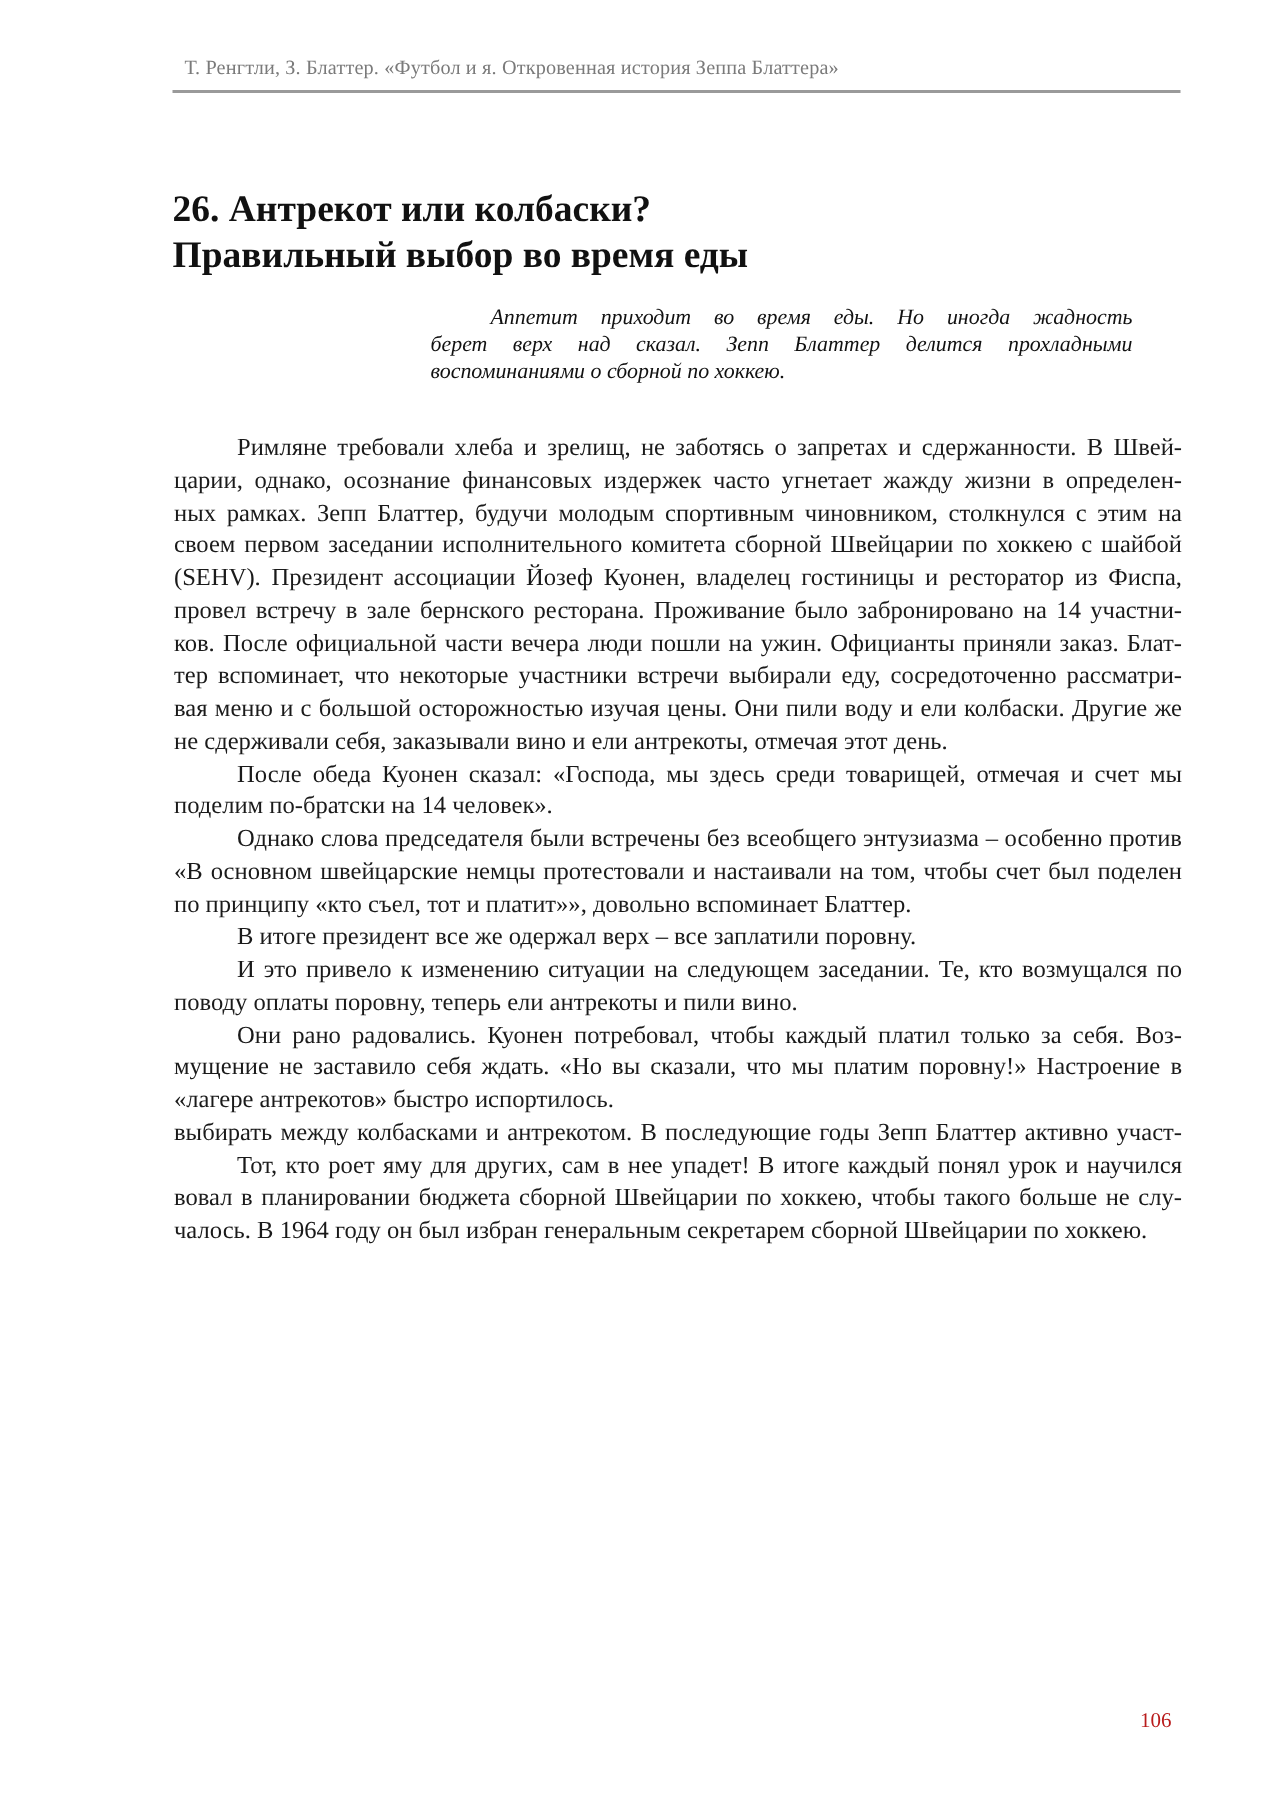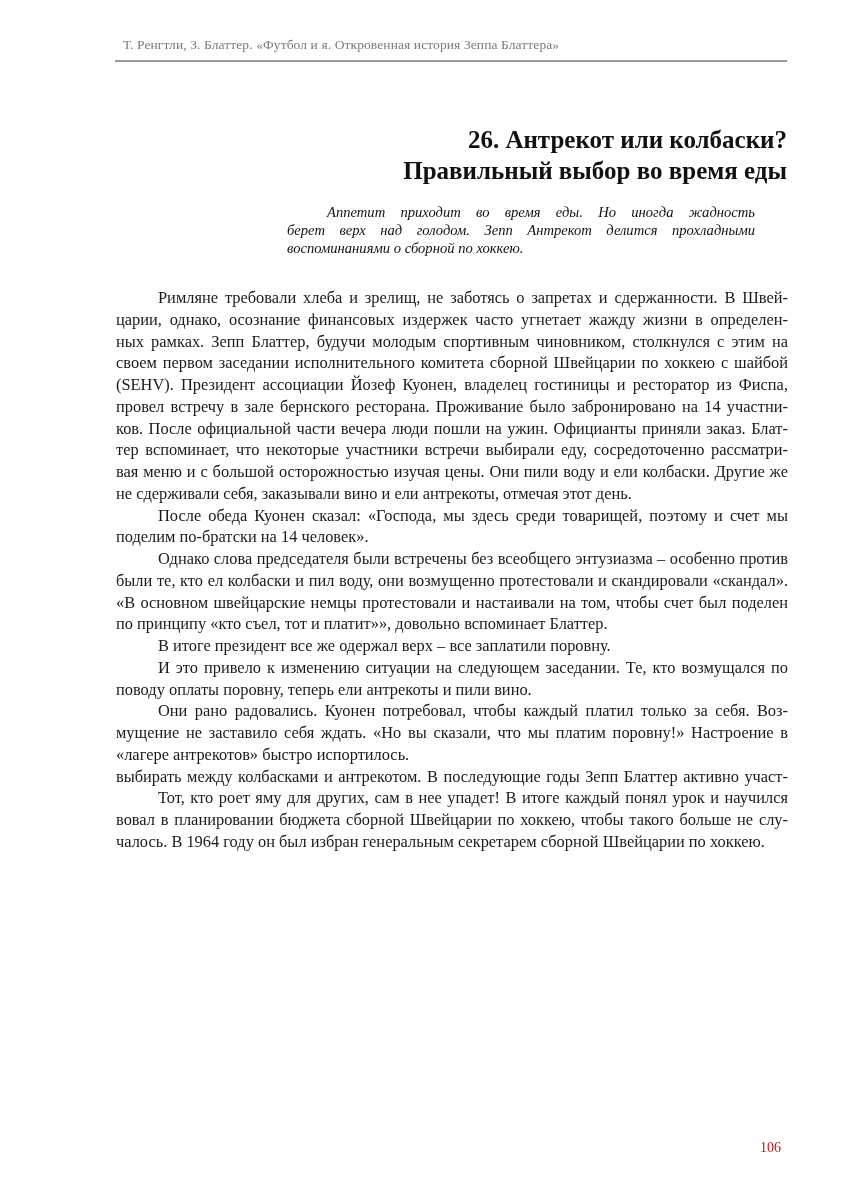--- a/index.html
+++ b/index.html
@@ -11,21 +11,21 @@
     position: absolute; left: 123px; top: 37px; width: 670px;
     font-size: 13.5px; color: #7a7a7a; letter-spacing: 0.1px;
     white-space: nowrap;
   }
   .header-rule {
     position: absolute; left: 115px; top: 60px; width: 672px; height: 2px;
     background: #9a9a9a;
   }
   .chapter-title {
     position: absolute; left: 115px; top: 124px; width: 672px;
-    text-align: right; font-weight: bold; font-size: 25px; line-height: 31px;
+    text-align: left; font-weight: bold; font-size: 25px; line-height: 31px;
     color: #111;
   }
   .chapter-title div { white-space: nowrap; }
   .epigraph {
     position: absolute; left: 287px; top: 203px; width: 468px;
     font-style: italic; font-weight: normal; font-size: 14.6px; line-height: 18px;
     color: #111;
   }
   .epigraph .line { display: block; text-align: justify; text-align-last: justify; white-space: nowrap; }
   .epigraph .line.last { text-align-last: left; }
@@ -50,42 +50,41 @@
 <div class="running-header">Т.  Ренгтли, З.  Блаттер.  «Футбол и я. Откровенная история Зеппа Блаттера»</div>
 <div class="header-rule"></div>
 
 <div class="chapter-title">
   <div>26. Антрекот или колбаски?</div>
   <div>Правильный выбор во время еды</div>
 </div>
 
 <div class="epigraph">
   <span class="line first">Аппетит приходит во время еды. Но иногда жадность</span>
-  <span class="line">берет верх над голодом. Зепп Антрекот делится прохладными</span>
+  <span class="line">берет верх над сказал. Зепп Блаттер делится прохладными</span>
   <span class="line last">воспоминаниями о сборной по хоккею.</span>
 </div>
 
 <div class="body-text">
 
   <span class="line indent">Римляне требовали хлеба и зрелищ, не заботясь о запретах и сдержанности. В Швей-</span>
   <span class="line">царии, однако, осознание финансовых издержек часто угнетает жажду жизни в определен-</span>
   <span class="line">ных рамках. Зепп Блаттер, будучи молодым спортивным чиновником, столкнулся с этим на</span>
   <span class="line">своем первом заседании исполнительного комитета сборной Швейцарии по хоккею с шайбой</span>
   <span class="line">(SEHV). Президент ассоциации Йозеф Куонен, владелец гостиницы и ресторатор из Фиспа,</span>
   <span class="line">провел встречу в зале бернского ресторана. Проживание было забронировано на 14 участни-</span>
   <span class="line">ков. После официальной части вечера люди пошли на ужин. Официанты приняли заказ. Блат-</span>
   <span class="line">тер вспоминает, что некоторые участники встречи выбирали еду, сосредоточенно рассматри-</span>
   <span class="line">вая меню и с большой осторожностью изучая цены. Они пили воду и ели колбаски. Другие же</span>
   <span class="line last">не сдерживали себя, заказывали вино и ели антрекоты, отмечая этот день.</span>
 
-  <span class="line indent">После обеда Куонен сказал: «Господа, мы здесь среди товарищей, поэтому и счет мы</span>
+  <span class="line indent">После обеда Куонен сказал: «Господа, мы здесь среди товарищей, отмечая и счет мы</span>
   <span class="line last">поделим по-братски на 14 человек».</span>
 
   <span class="line indent">Однако слова председателя были встречены без всеобщего энтузиазма – особенно против</span>
-  <span class="line">были те, кто ел колбаски и пил воду, они возмущенно протестовали и скандировали «скандал».</span>
   <span class="line">«В основном швейцарские немцы протестовали и настаивали на том, чтобы счет был поделен</span>
   <span class="line last">по принципу «кто съел, тот и платит»», довольно вспоминает Блаттер.</span>
 
   <span class="line indent last">В итоге президент все же одержал верх – все заплатили поровну.</span>
 
   <span class="line indent">И это привело к изменению ситуации на следующем заседании. Те, кто возмущался по</span>
   <span class="line last">поводу оплаты поровну, теперь ели антрекоты и пили вино.</span>
 
   <span class="line indent">Они рано радовались. Куонен потребовал, чтобы каждый платил только за себя. Воз-</span>
   <span class="line">мущение не заставило себя ждать. «Но вы сказали, что мы платим поровну!» Настроение в</span>

